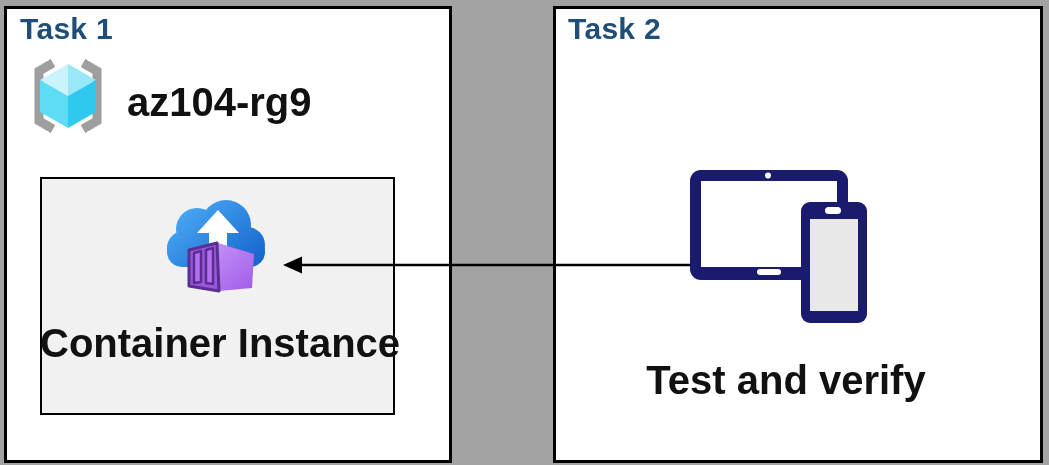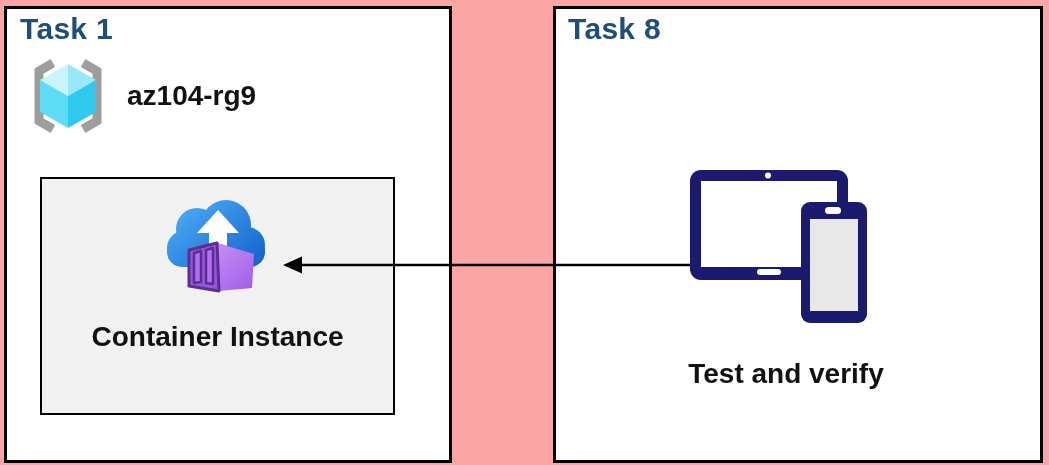--- a/index.html
+++ b/index.html
@@ -1,40 +1,40 @@
 <!DOCTYPE html>
 <html style="--title-blue: #1f4e79; --text-black: #111111; --box-border: #000000; --card-bg: #f1f1f2; --device-navy: #1a1a6e; --device-screen-gray: #e8e8e8; --cloud-blue-light: #4aa9f4; --cloud-blue-dark: #1565cd; --container-purple-front: #9a55dd; --container-purple-light: #c18cf5; --container-purple-outline: #5b2f91; --cube-cyan-lightest: #cbf3fc; --cube-cyan-light: #99e8f8; --cube-cyan-mid: #5edcf5; --cube-cyan-dark: #2fc9ee; --bracket-gray: #9e9e9e;"><head>
 <meta charset="utf-8">
 <style>
   html, body { margin: 0; padding: 0; background: #ffffff; }
   #canvas {
     position: relative;
     width: 1049px;
     height: 465px;
-    background: #fca5a5;
+    background: #a3a3a3;
     font-family: "Liberation Sans", sans-serif;
     overflow: hidden;
   }
   .panel {
     position: absolute;
     background: #ffffff;
     border: 3px solid var(--box-border, #000000);
     box-sizing: border-box;
   }
   .panel-title {
     position: absolute;
     font-size: 30px;
     font-weight: bold;
     color: var(--title-blue, #1f4e79);
     letter-spacing: 0.3px;
     white-space: nowrap;
   }
   .black-label {
     position: absolute;
-    font-size: 28px;
+    font-size: 40px;
     font-weight: bold;
     color: var(--text-black, #111111);
     white-space: nowrap;
   }
   .centered { text-align: center; }
   .card {
     position: absolute;
     background: var(--card-bg, #f1f1f2);
     border: 2px solid var(--box-border, #000000);
     box-sizing: border-box;
@@ -88,21 +88,21 @@
       <polygon points="26,58 54,51 91,62 63,70" fill="#8a49cf"></polygon>
       <polygon points="54,51 91,62 89,96 56,99" fill="url(#pg)"></polygon>
       <polygon points="26,58 54,51 56,99 26,94" fill="#9a55dd" stroke="#5b2f91" stroke-width="3" stroke-linejoin="round"></polygon>
       <polygon points="31,61 38,59 38,90 31,91" fill="#b470ef" stroke="#5b2f91" stroke-width="2.5" stroke-linejoin="round"></polygon>
       <polygon points="43,58 50,56 50,92 43,91" fill="#b470ef" stroke="#5b2f91" stroke-width="2.5" stroke-linejoin="round"></polygon>
     </g>
   </svg>
 
   <div class="black-label centered" style="left:40px; top:321px; width:355px;text-align:center;">Container Instance</div>
 
-  <div class="panel-title" style="left:568px; top:12px;">Task 8</div>
+  <div class="panel-title" style="left:568px; top:12px;">Task 2</div>
 
   <svg class="abs" style="left:688px; top:168px;" width="182" height="158" viewBox="0 0 182 158">
     <g>
       <rect x="2" y="2" width="158" height="110" rx="11" fill="#1a1a6e"></rect>
       <rect x="13" y="13" width="136" height="86" fill="#ffffff"></rect>
       <circle cx="80" cy="7.5" r="3" fill="#ffffff"></circle>
       <rect x="69" y="101" width="24" height="6" rx="3" fill="#ffffff"></rect>
     </g>
     <g>
       <rect x="113" y="34" width="66" height="121" rx="9" fill="#1a1a6e"></rect>

